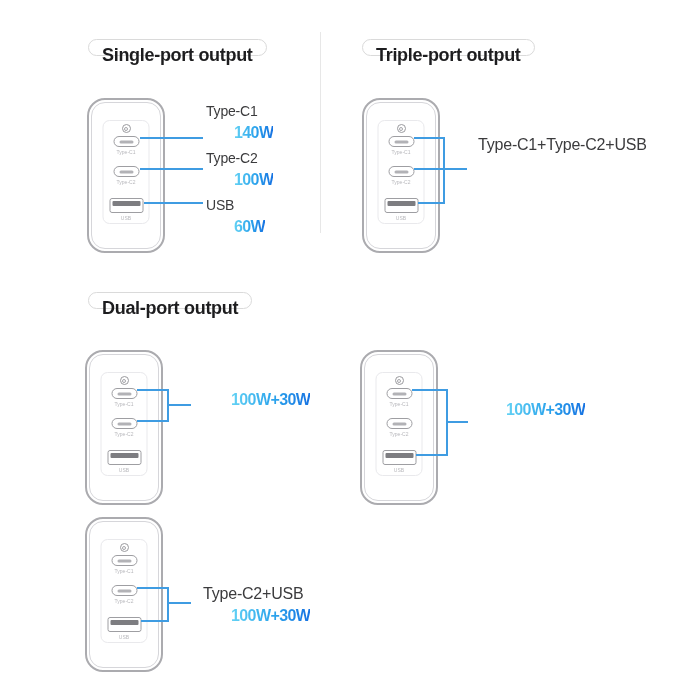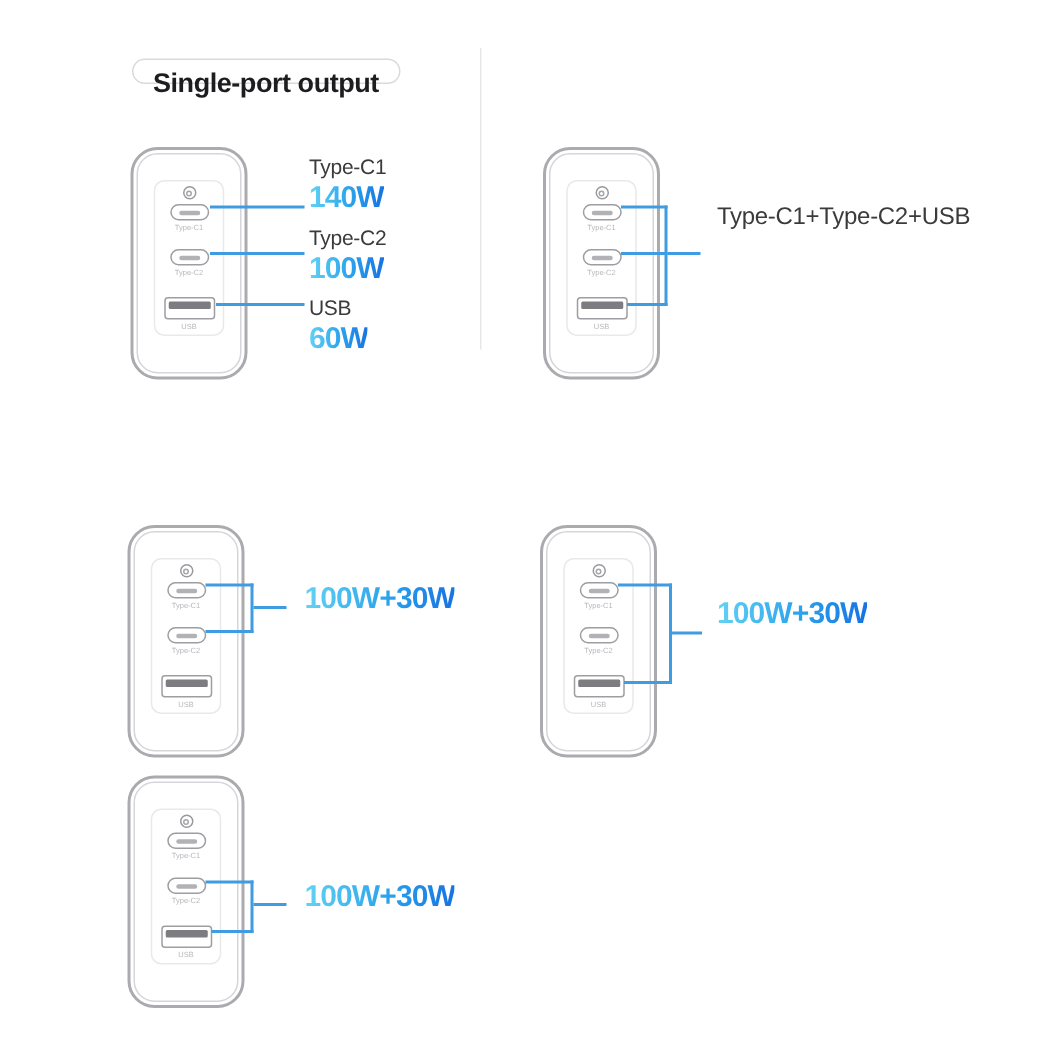--- a/index.html
+++ b/index.html
@@ -32,31 +32,33 @@
   .plabel{position:absolute;left:0;right:0;text-align:center;font-size:5px;line-height:6px;
     color:#b8b8bc;}
   .pt-c1{top:15px}.pl-c1{top:28px}.pt-c2{top:45px}.pl-c2{top:58px}.pt-a{top:77px}.pl-a{top:94px}
 
   .line{position:absolute;height:2px;background:#3f9ce2;}
   .vline{position:absolute;width:2px;background:#3f9ce2;}
 
   .callout{position:absolute;white-space:nowrap;}
   .c-label{font-size:14px;line-height:16px;color:#3b3b3d;letter-spacing:-0.2px;}
   .c-label.sm{font-size:16px;line-height:17px;}
-  .c-value{display:inline-block;font-size:20px;line-height:25px;font-weight:bold;
+  .c-value{display:inline-block;font-size:16px;line-height:25px;font-weight:bold;
     letter-spacing:-0.6px;margin-top:1px;
     background:linear-gradient(90deg,#63d2f4 0%,#2ba3ec 55%,#1773e2 100%);
-    -webkit-background-clip:text;background-clip:text;color:transparent;}
+    -webkit-background-clip:text;background-clip:text;color:transparent;margin-left:28px;}
 </style>
 </head>
 <body>
 
 <div class="stage">
 
   <div class="pill" style="left:88px;top:39px">Single-port output</div>
+  <div class="pill" style="left:362px;top:39px">Triple-port output</div>
+  <div class="pill" style="left:88px;top:292px">Dual-port output</div>
 
   <div class="divider"></div>
 
   <div class="charger" style="left:87px;top:98px">
     <div class="wall"></div>
     <div class="panel">
       <div class="badge"></div>
       <div class="portc pt-c1"></div>
       <div class="plabel pl-c1">Type-C1</div>
       <div class="portc pt-c2"></div>
@@ -156,16 +158,17 @@
       <div class="plabel pl-c2">Type-C2</div>
       <div class="porta pt-a"></div>
       <div class="plabel pl-a">USB</div>
     </div>
   </div>
   <div class="line" style="left:137px;top:587px;width:32px"></div>
   <div class="line" style="left:141px;top:620px;width:28px"></div>
   <div class="vline" style="left:167px;top:587px;height:35px"></div>
   <div class="line" style="left:169px;top:602px;width:22px"></div>
   <div class="callout" style="left:203px;top:585px">
+    <div class="c-label sm">Type-C2+USB</div>
     <div><span class="c-value">100W+30W</span></div>
   </div>
 
 </div>
 
 </body></html>

